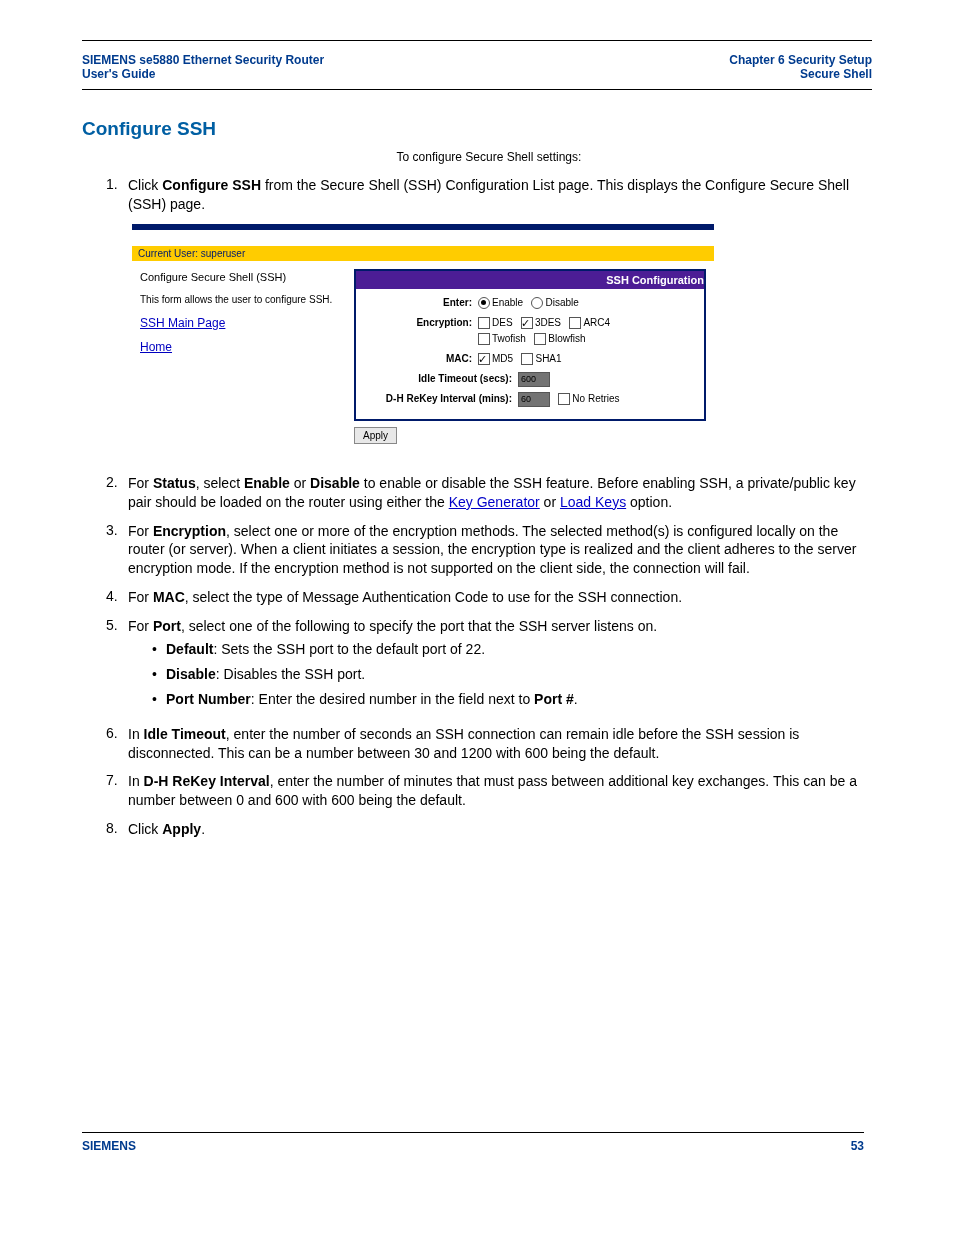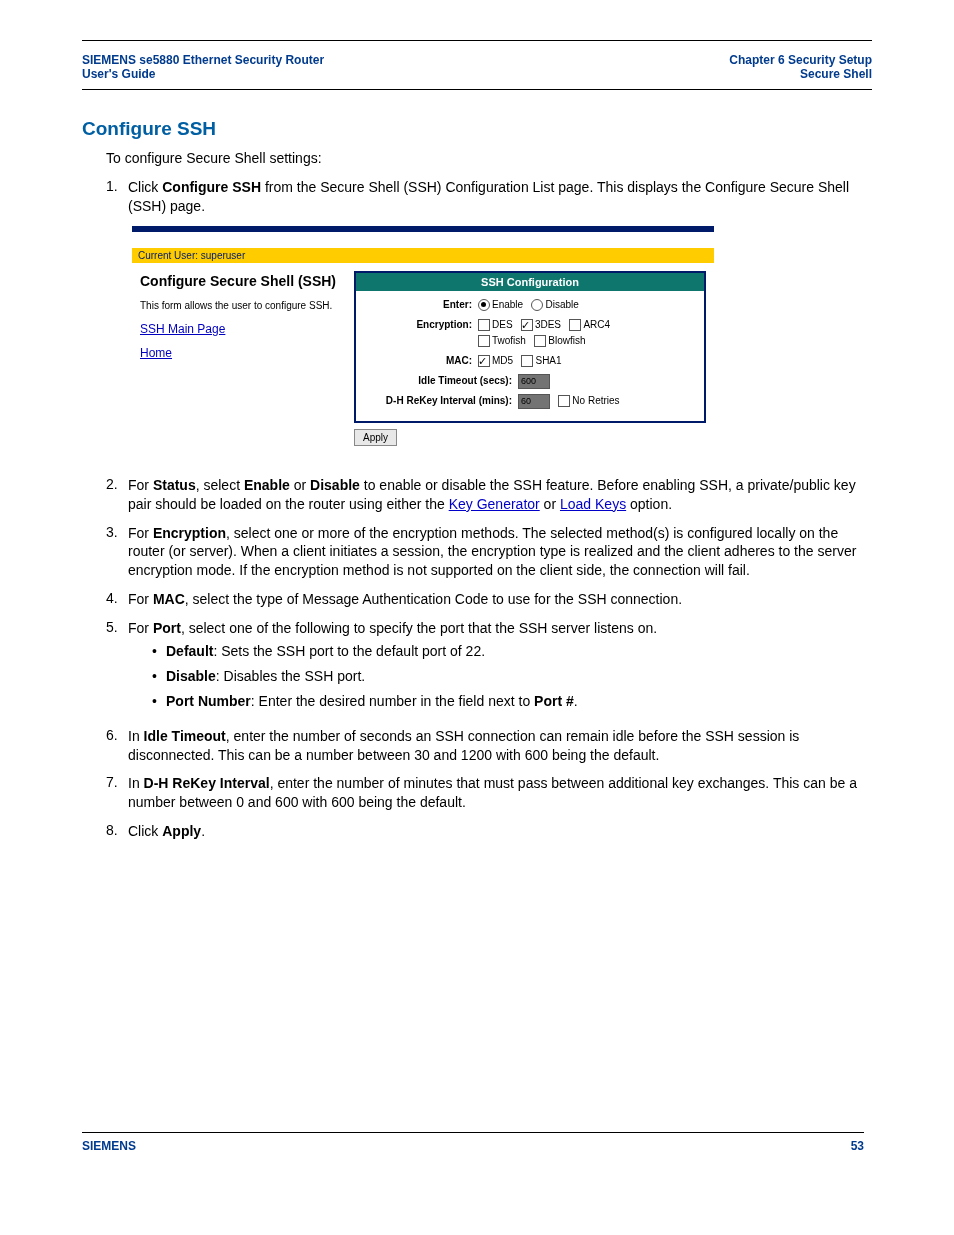--- a/index.html
+++ b/index.html
@@ -28,21 +28,21 @@
   }
   .header .left { text-align: left; }
   .header .right { text-align: right; }
   .section-title {
     color: #005fa3;
     font-size: 19px;
     font-weight: bold;
     margin-top: 28px;
     margin-bottom: 10px;
   }
-  .intro { font-size: 14px; margin-left: 24px; margin-bottom: 12px; }
+  .intro { font-size: 12px; margin-left: 24px; margin-bottom: 12px; text-align: center; }
   .steps { font-size: 14px; margin-left: 24px; }
   .step { margin-bottom: 10px; display: flex; }
   .step .num { width: 22px; flex-shrink: 0; }
   .step .body { flex: 1; line-height: 1.35; }
   .bullets { margin: 4px 0 4px 24px; }
   .bullets .b { margin-bottom: 6px; display: flex; }
   .bullets .b .dot { width: 14px; flex-shrink: 0; }
   a.inline { color: #0000c8; text-decoration: underline; }
   
   
@@ -63,38 +63,38 @@
     padding: 2px 6px;
     margin-top: 16px;
   }
   .ss .row { display: flex; }
   .ss .leftcol {
     width: 204px;
     padding: 10px 10px 30px 8px;
     font-size: 10px;
     color: #000;
   }
-  .ss .leftcol .ptitle { font-weight: bold; font-size: 14px; margin-bottom: 10px; }
+  .ss .leftcol .ptitle { font-weight: normal; font-size: 11px; margin-bottom: 10px; }
   .ss .leftcol .desc { margin-bottom: 10px; line-height: 1.3; }
   .ss .leftcol a { color: #0000c0; text-decoration: underline; display: inline-block; margin-bottom: 10px; font-size: 12px; }
   .ss .rightcol {
     flex: 1;
     padding: 8px 0 12px 0;
   }
   .ss-table {
     border: 2px solid #001a6a;
     border-collapse: collapse;
     width: 348px;
     font-size: 10px;
   }
   .ss-hdr {
-    background: #0f766e;
+    background: #4c1d95;
     color: #fff;
     font-weight: bold;
-    text-align: center;
+    text-align: right;
     padding: 3px 0;
     font-size: 11px;
   }
   .ss-content { padding: 6px 6px 8px 6px; }
   .frow { display: flex; margin-bottom: 4px; align-items: flex-start; }
   .frow .lbl { width: 110px; text-align: right; font-weight: bold; padding-right: 6px; padding-top: 2px; }
   .frow .ctrl { flex: 1; line-height: 1.6; }
   .radio, .chk { display: inline-block; width: 10px; height: 10px; border: 1px solid #555; margin-right: 2px; vertical-align: middle; position: relative; background: #fff; }
   .radio { border-radius: 50%; }
   .radio.sel::after { content: ""; position: absolute; top: 1.5px; left: 1.5px; width: 5px; height: 5px; background: #000; border-radius: 50%; }

